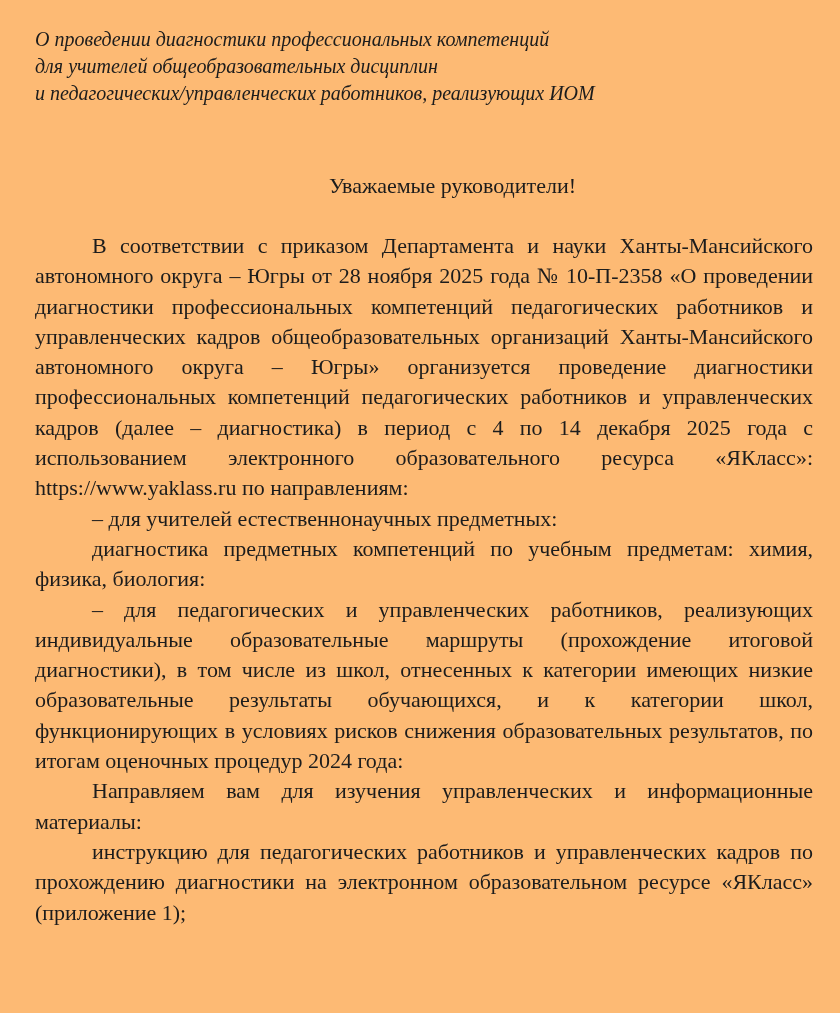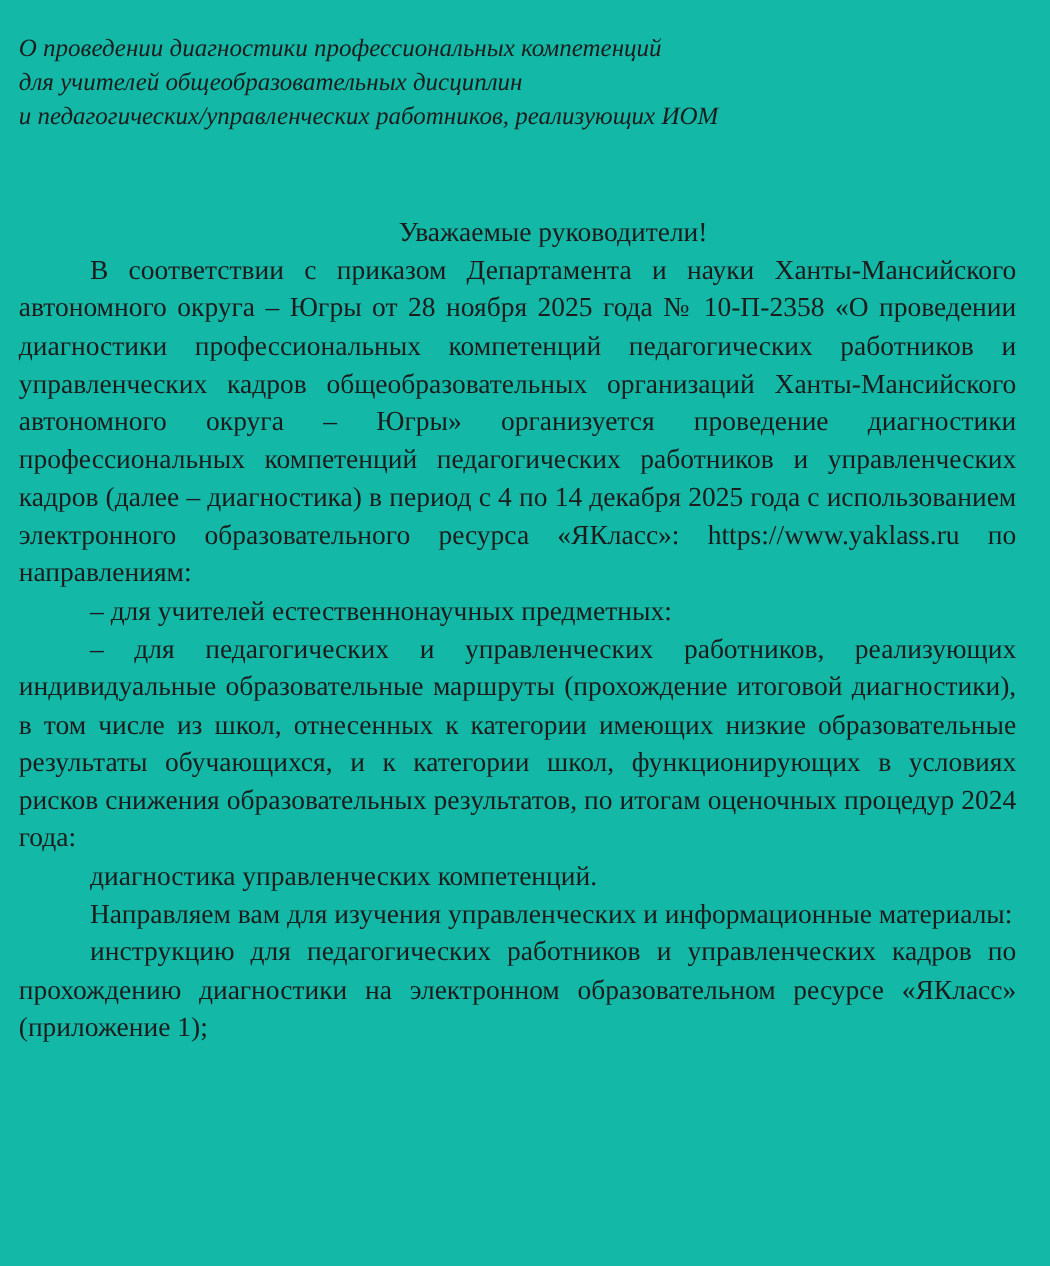--- a/index.html
+++ b/index.html
@@ -6,42 +6,43 @@
   html, body {
     margin: 0;
     padding: 0;
     background: #ffffff;
   }
   .page {
     position: relative;
     width: 840px;
     height: 1013px;
     box-sizing: border-box;
-    padding: 26px 27px 0 15px;
-    background: #14b8a6;
+    padding: 26px 27px 0 35px;
+    background: #fdba74;
     color: #1c1c1c;
     font-family: "Liberation Serif", "DejaVu Serif", serif;
     overflow: hidden;
   }
   .subject {
     font-style: italic;
     font-size: 20px;
     line-height: 27px;
   }
   .subject .subject-line {
     white-space: nowrap;
   }
   .salutation {
     margin-top: 64px;
     font-size: 22px;
     line-height: 30px;
     text-align: center;
     text-indent: 57px; 
   }
   .doc-body {
+    margin-top: 30px;
   }
   .para {
     margin: 0;
     font-size: 22px;
     line-height: 30.3px;
     text-align: justify;
     text-indent: 57px;
     hyphens: none;
     word-break: normal;
   }
@@ -60,19 +61,19 @@
     <div class="subject-line">О проведении диагностики профессиональных компетенций</div>
     <div class="subject-line">для учителей общеобразовательных дисциплин</div>
     <div class="subject-line">и педагогических/управленческих работников, реализующих ИОМ</div>
   </div>
 
   <div class="salutation">Уважаемые руководители!</div>
 
   <div class="doc-body">
     <p class="para"><span>В соответствии с приказом Департамента и науки Ханты-Мансийского автономного округа – Югры от 28 ноября 2025 года № 10-П-2358 «О проведении диагностики профессиональных компетенций педагогических работников и управленческих кадров общеобразовательных организаций Ханты-Мансийского автономного округа – Югры» организуется проведение диагностики профессиональных компетенций педагогических работников и управленческих кадров (далее – диагностика) в период с 4 по 14 декабря 2025 года с использованием электронного образовательного ресурса «ЯКласс»: </span><span class="url">https://www.yaklass.ru</span><span> по направлениям:</span></p>
     <p class="para">– для учителей естественнонаучных предметных:</p>
+    <p class="para">диагностика предметных компетенций по учебным предметам: химия, физика, биология:</p>
     <p class="para">– для педагогических и управленческих работников, реализующих индивидуальные образовательные маршруты (прохождение итоговой диагностики), в том числе из школ, отнесенных к категории имеющих низкие образовательные результаты обучающихся, и к категории школ, функционирующих в условиях рисков снижения образовательных результатов, по итогам оценочных процедур 2024 года:</p>
-    <p class="para">диагностика управленческих компетенций.</p>
     <p class="para">Направляем вам для изучения управленческих и информационные материалы:</p>
     <p class="para">инструкцию для педагогических работников и управленческих кадров по прохождению диагностики на электронном образовательном ресурсе «ЯКласс» (приложение 1);</p>
   </div>
 
 </div>
 
 </body></html>

